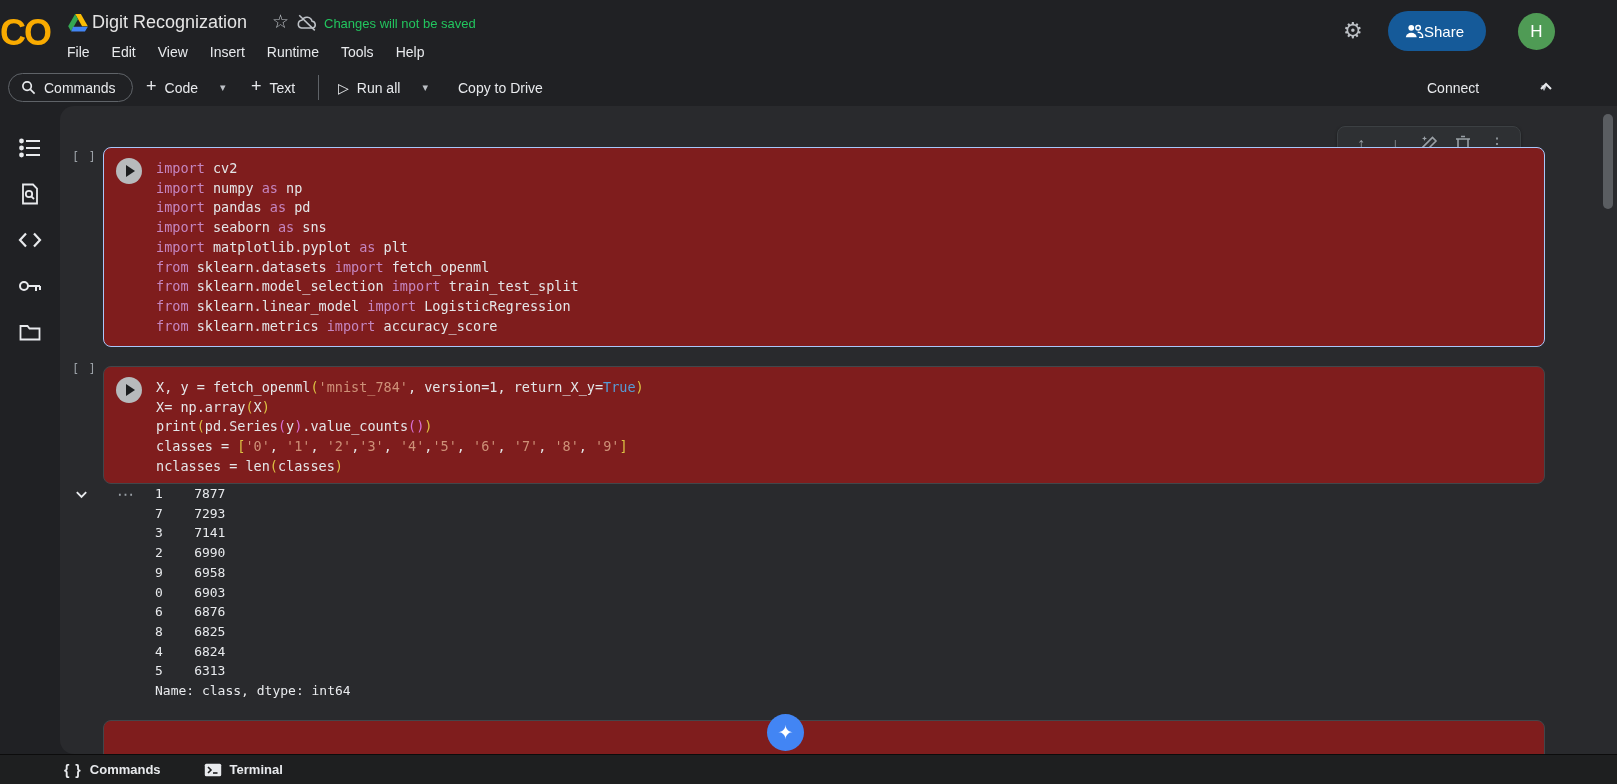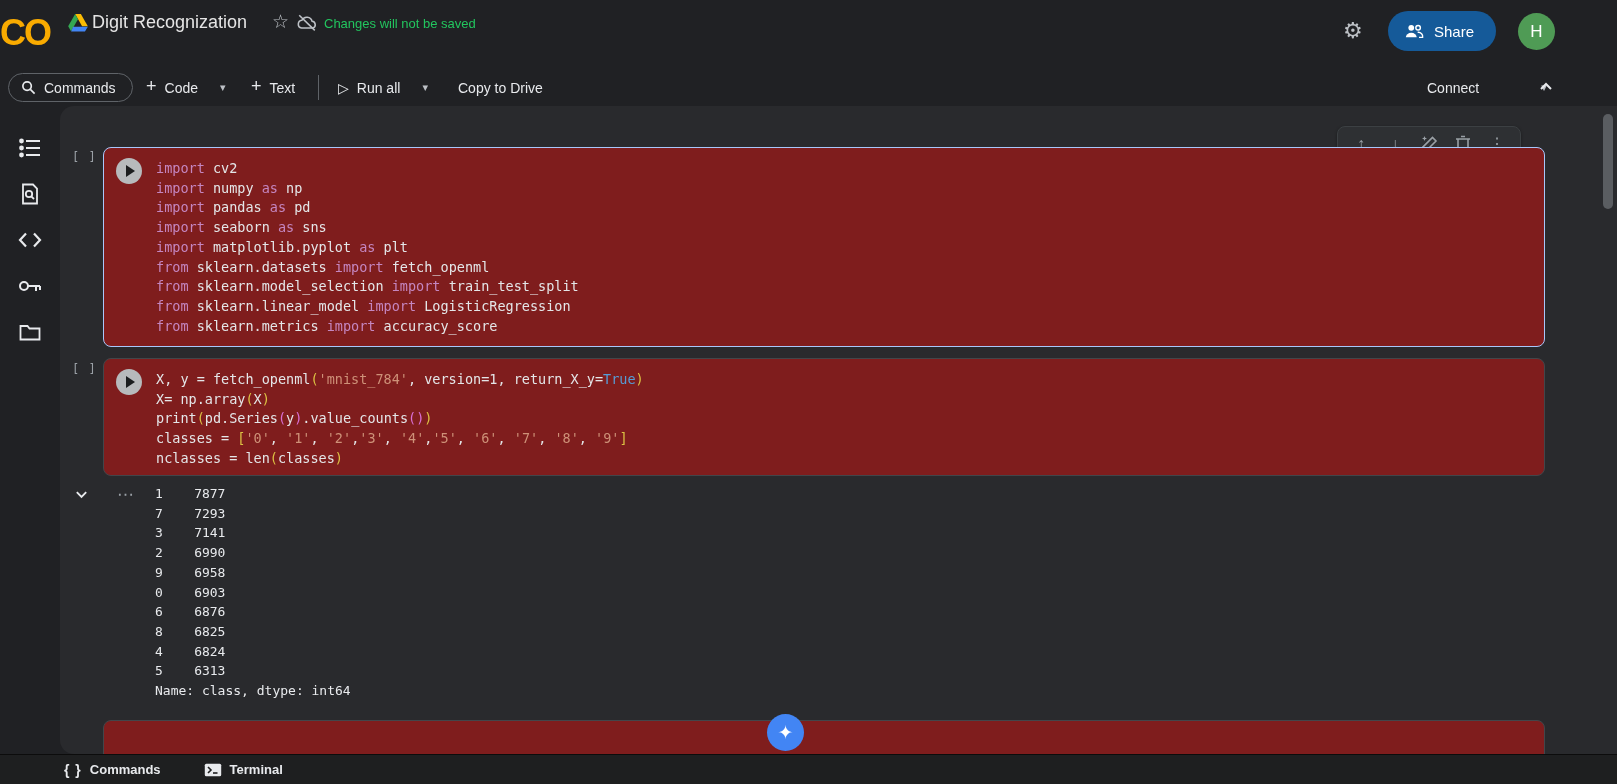--- a/index.html
+++ b/index.html
@@ -12,21 +12,21 @@
     color:#f9ab00; letter-spacing:-2px; }
   .drive-icon { position:absolute; left:68px; top:14px; }
   .nb-title { position:absolute; left:92px; top:12px; font-size:18px; color:#e5e5e5; }
   .star-btn { position:absolute; left:272px; top:10px; font-size:19px; color:#bdc1c6; cursor:pointer; }
   .cloudoff { position:absolute; left:296px; top:13px; }
   .save-status { position:absolute; left:324px; top:16px; font-size:13px; color:#22c55e; }
   .menubar { position:absolute; left:56px; top:40px; display:flex; }
   .menu-item { padding:4px 11px; font-size:14px; color:#e8eaed; cursor:pointer; border-radius:4px; }
   .gear-btn { position:absolute; left:1343px; top:18px; font-size:22px; color:#bdc1c6; cursor:pointer; }
   .share-btn { position:absolute; left:1388px; top:11px; height:40px; padding:0 22px 0 16px;
-    border-radius:20px; display:flex; align-items:center; gap:10px; color:#fff;
+    border-radius:20px; display:flex; align-items:center; color:#fff;
     font-size:15px; font-weight:500; cursor:pointer; }
   .avatar { position:absolute; left:1518px; top:13px; width:37px; height:37px; border-radius:50%;
     display:flex; align-items:center; justify-content:center; color:#fff; font-size:17px; }
 
   
   .toolbar { position:absolute; left:0; top:70px; width:100%; height:36px; background:#202124; }
   .commands-pill { position:absolute; left:8px; top:3px; height:29px; border:1px solid #5f6368;
     border-radius:15px; display:flex; align-items:center; gap:8px; padding:0 16px 0 12px;
     font-size:14px; cursor:pointer; }
   .tb-item { position:absolute; top:3px; height:29px; display:flex; align-items:center; gap:8px;
@@ -117,20 +117,29 @@
   <div class="star-btn">☆</div>
 
   <span class="cloudoff">
     <svg width="22" height="20" viewBox="0 0 24 20" fill="none" stroke="#bdc1c6" stroke-width="1.7">
       <path d="M6 15.5 A4.3 4.3 0 0 1 6.4 7 A6 6 0 0 1 17.6 8.2 A3.8 3.8 0 0 1 18.6 15.5 Z"></path>
       <line x1="3.5" y1="1.5" x2="20.5" y2="18"></line>
     </svg>
   </span>
   <div class="save-status">Changes will not be saved</div>
 
+  <div class="menubar">
+    <span class="menu-item">File</span>
+    <span class="menu-item">Edit</span>
+    <span class="menu-item">View</span>
+    <span class="menu-item">Insert</span>
+    <span class="menu-item">Runtime</span>
+    <span class="menu-item">Tools</span>
+    <span class="menu-item">Help</span>
+  </div>
 
   <div class="gear-btn">⚙</div>
 
   <div class="share-btn" style="background: rgb(21, 90, 153);">
     <span>
       <svg width="20" height="16" viewBox="0 0 22 16" fill="#fff">
         <circle cx="8" cy="4.5" r="3.2"></circle>
         <path d="M2 15 a6 5 0 0 1 12 0 z"></path>
         <circle cx="15.5" cy="4.5" r="2.5" fill="none" stroke="#fff" stroke-width="1.6"></circle>
         <path d="M15 9.5 a5 4.5 0 0 1 5.5 5.5 h-4" fill="none" stroke="#fff" stroke-width="1.6"></path>
@@ -250,21 +259,21 @@
 
   <div class="gutter" style="top:44px;">[ ]</div>
   <div class="cell focused" style="top:41px; height:200px;">
     <div class="run-btn">
         <div class="tri"></div>
       </div>
     <div class="code-area"><div class="code-line"><span class="tk-kw">import</span><span class="tk-pl"> cv2</span></div><div class="code-line"><span class="tk-kw">import</span><span class="tk-pl"> numpy </span><span class="tk-kw">as</span><span class="tk-pl"> np</span></div><div class="code-line"><span class="tk-kw">import</span><span class="tk-pl"> pandas </span><span class="tk-kw">as</span><span class="tk-pl"> pd</span></div><div class="code-line"><span class="tk-kw">import</span><span class="tk-pl"> seaborn </span><span class="tk-kw">as</span><span class="tk-pl"> sns</span></div><div class="code-line"><span class="tk-kw">import</span><span class="tk-pl"> matplotlib.pyplot </span><span class="tk-kw">as</span><span class="tk-pl"> plt</span></div><div class="code-line"><span class="tk-kw">from</span><span class="tk-pl"> sklearn.datasets </span><span class="tk-kw">import</span><span class="tk-pl"> fetch_openml</span></div><div class="code-line"><span class="tk-kw">from</span><span class="tk-pl"> sklearn.model_selection </span><span class="tk-kw">import</span><span class="tk-pl"> train_test_split</span></div><div class="code-line"><span class="tk-kw">from</span><span class="tk-pl"> sklearn.linear_model </span><span class="tk-kw">import</span><span class="tk-pl"> LogisticRegression</span></div><div class="code-line"><span class="tk-kw">from</span><span class="tk-pl"> sklearn.metrics </span><span class="tk-kw">import</span><span class="tk-pl"> accuracy_score</span></div></div>
   </div>
 
   <div class="gutter" style="top:256px;">[ ]</div>
-  <div class="cell blurred" style="top:252px; height:118px;">
+  <div class="cell blurred" style="top:260px; height:118px;">
     <div class="run-btn">
         <div class="tri"></div>
       </div>
     <div class="code-area"><div class="code-line"><span class="tk-pl">X, y = fetch_openml</span><span class="tk-b1">(</span><span class="tk-str">'mnist_784'</span><span class="tk-pl">, version=1, return_X_y=</span><span class="tk-bool">True</span><span class="tk-b1">)</span></div><div class="code-line"><span class="tk-pl">X= np.array</span><span class="tk-b1">(</span><span class="tk-pl">X</span><span class="tk-b1">)</span></div><div class="code-line"><span class="tk-pl">print</span><span class="tk-b1">(</span><span class="tk-pl">pd.Series</span><span class="tk-b2">(</span><span class="tk-pl">y</span><span class="tk-b2">)</span><span class="tk-pl">.value_counts</span><span class="tk-b2">(</span><span class="tk-b2">)</span><span class="tk-b1">)</span></div><div class="code-line"><span class="tk-pl">classes = </span><span class="tk-b1">[</span><span class="tk-str">'0'</span><span class="tk-pl">, </span><span class="tk-str">'1'</span><span class="tk-pl">, </span><span class="tk-str">'2'</span><span class="tk-pl">,</span><span class="tk-str">'3'</span><span class="tk-pl">, </span><span class="tk-str">'4'</span><span class="tk-pl">,</span><span class="tk-str">'5'</span><span class="tk-pl">, </span><span class="tk-str">'6'</span><span class="tk-pl">, </span><span class="tk-str">'7'</span><span class="tk-pl">, </span><span class="tk-str">'8'</span><span class="tk-pl">, </span><span class="tk-str">'9'</span><span class="tk-b1">]</span></div><div class="code-line"><span class="tk-pl">nclasses = len</span><span class="tk-b1">(</span><span class="tk-pl">classes</span><span class="tk-b1">)</span></div></div>
   </div>
 
   <div class="out-controls">
     <span class="out-chevron">
       <svg width="15" height="15" viewBox="0 0 16 16" fill="none" stroke="#e8eaed" stroke-width="2">
         <polyline points="3,5.5 8,10.5 13,5.5"></polyline>

